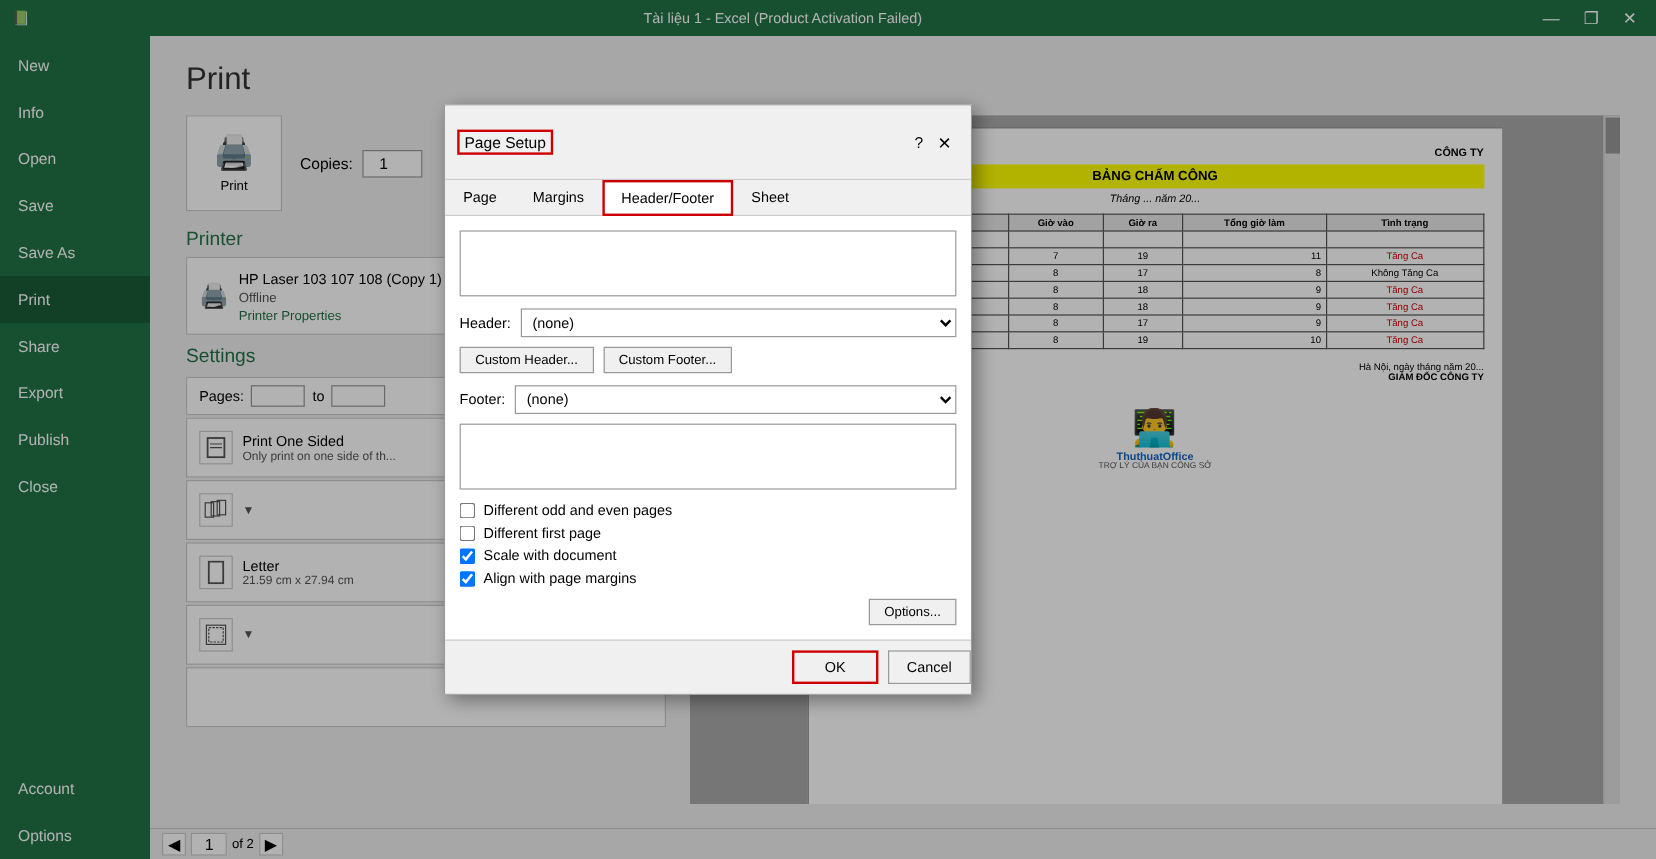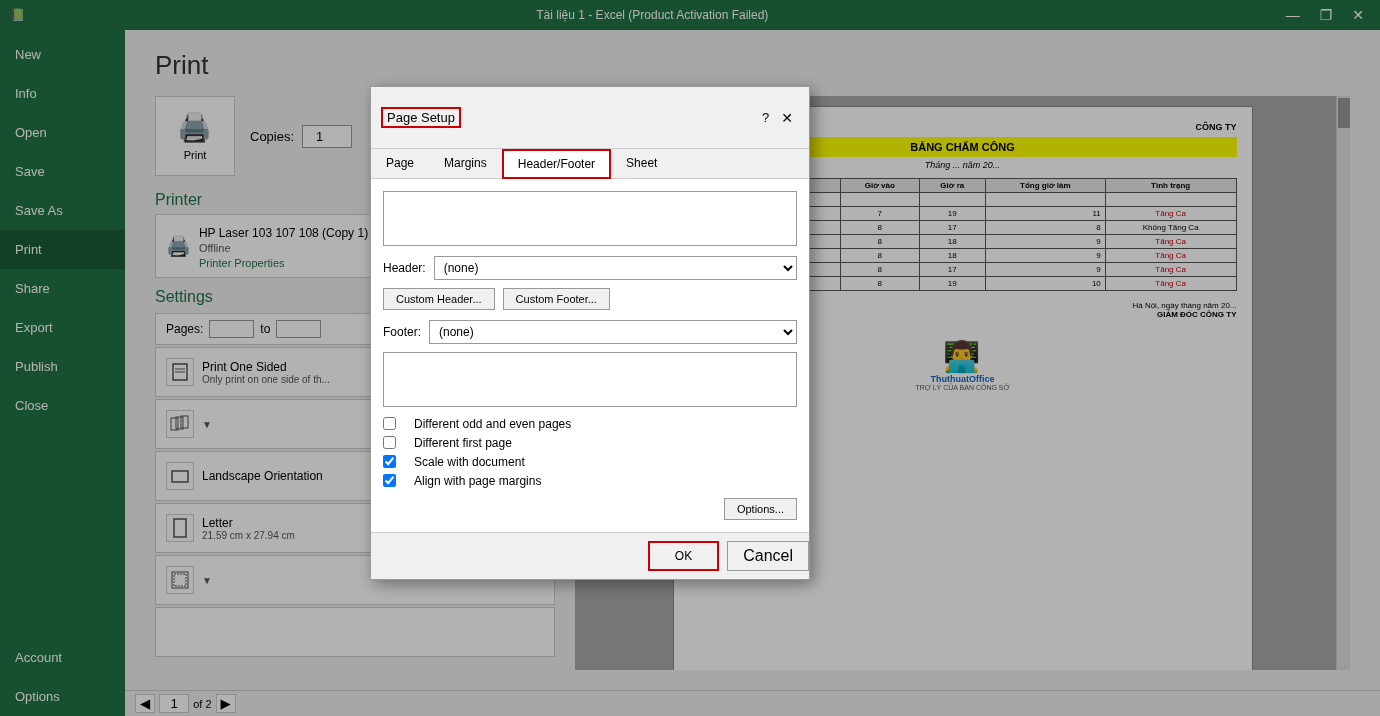--- a/index.html
+++ b/index.html
@@ -269,41 +269,41 @@
       padding: 4px 12px;
       font-size: 11px;
       cursor: pointer;
     }
     .footer-preview-box {
       border: 1px solid #999;
       height: 55px;
       background: white;
       margin-bottom: 10px;
     }
-    .checkbox-row { display: flex; align-items: flex-start; gap: 18px; margin-bottom: 5px; font-size: 12px; }
+    .checkbox-row { display: flex; align-items: flex-end; gap: 7px; margin-bottom: 5px; font-size: 12px; }
     .modal-footer {
       display: flex;
       justify-content: flex-end;
       gap: 8px;
       padding: 8px 0;
       background: #f0f0f0;
       border-top: 1px solid #ccc;
     }
     .ok-btn {
       background: #f0f0f0;
       border: 2px solid #c00;
       padding: 5px 25px;
       font-size: 12px;
       cursor: pointer;
     }
     .cancel-btn {
       background: #f0f0f0;
       border: 1px solid #999;
       padding: 5px 15px;
-      font-size: 16px;
+      font-size: 12px;
       cursor: pointer;
     }
     .options-btn {
       background: #f0f0f0;
       border: 1px solid #999;
       padding: 4px 12px;
       font-size: 11px;
       cursor: pointer;
       margin-top: 5px;
     }
@@ -420,31 +420,20 @@
               <div class="setting-icon">
                 <svg width="20" height="20" viewBox="0 0 20 20">
                   <rect x="1" y="4" width="7" height="12" fill="none" stroke="#555" stroke-width="1"></rect>
                   <rect x="6" y="3" width="7" height="12" fill="none" stroke="#555" stroke-width="1"></rect>
                   <rect x="11" y="2" width="7" height="12" fill="none" stroke="#555" stroke-width="1"></rect>
                 </svg>
               </div>
               <span class="setting-arrow">▼</span>
             </div>
 
-            <div class="setting-row">
-              <div class="setting-icon">
-                <svg width="20" height="20" viewBox="0 0 20 20">
-                    <rect x="2" y="5" width="16" height="11" fill="none" stroke="#555" stroke-width="1.5"></rect>
-                  </svg>
-              </div>
-              <div class="setting-text">
-                <div class="setting-main">Landscape Orientation</div>
-              </div>
-              <span class="setting-arrow">▼</span>
-            </div>
 
             <div class="setting-row">
               <div class="setting-icon">
                 <svg width="20" height="20" viewBox="0 0 20 20">
                     <rect x="4" y="1" width="12" height="18" fill="none" stroke="#555" stroke-width="1.5"></rect>
                   </svg>
               </div>
               <div class="setting-text">
                 <div class="setting-main">Letter</div>
                 <div class="setting-sub">21.59 cm x 27.94 cm</div>

